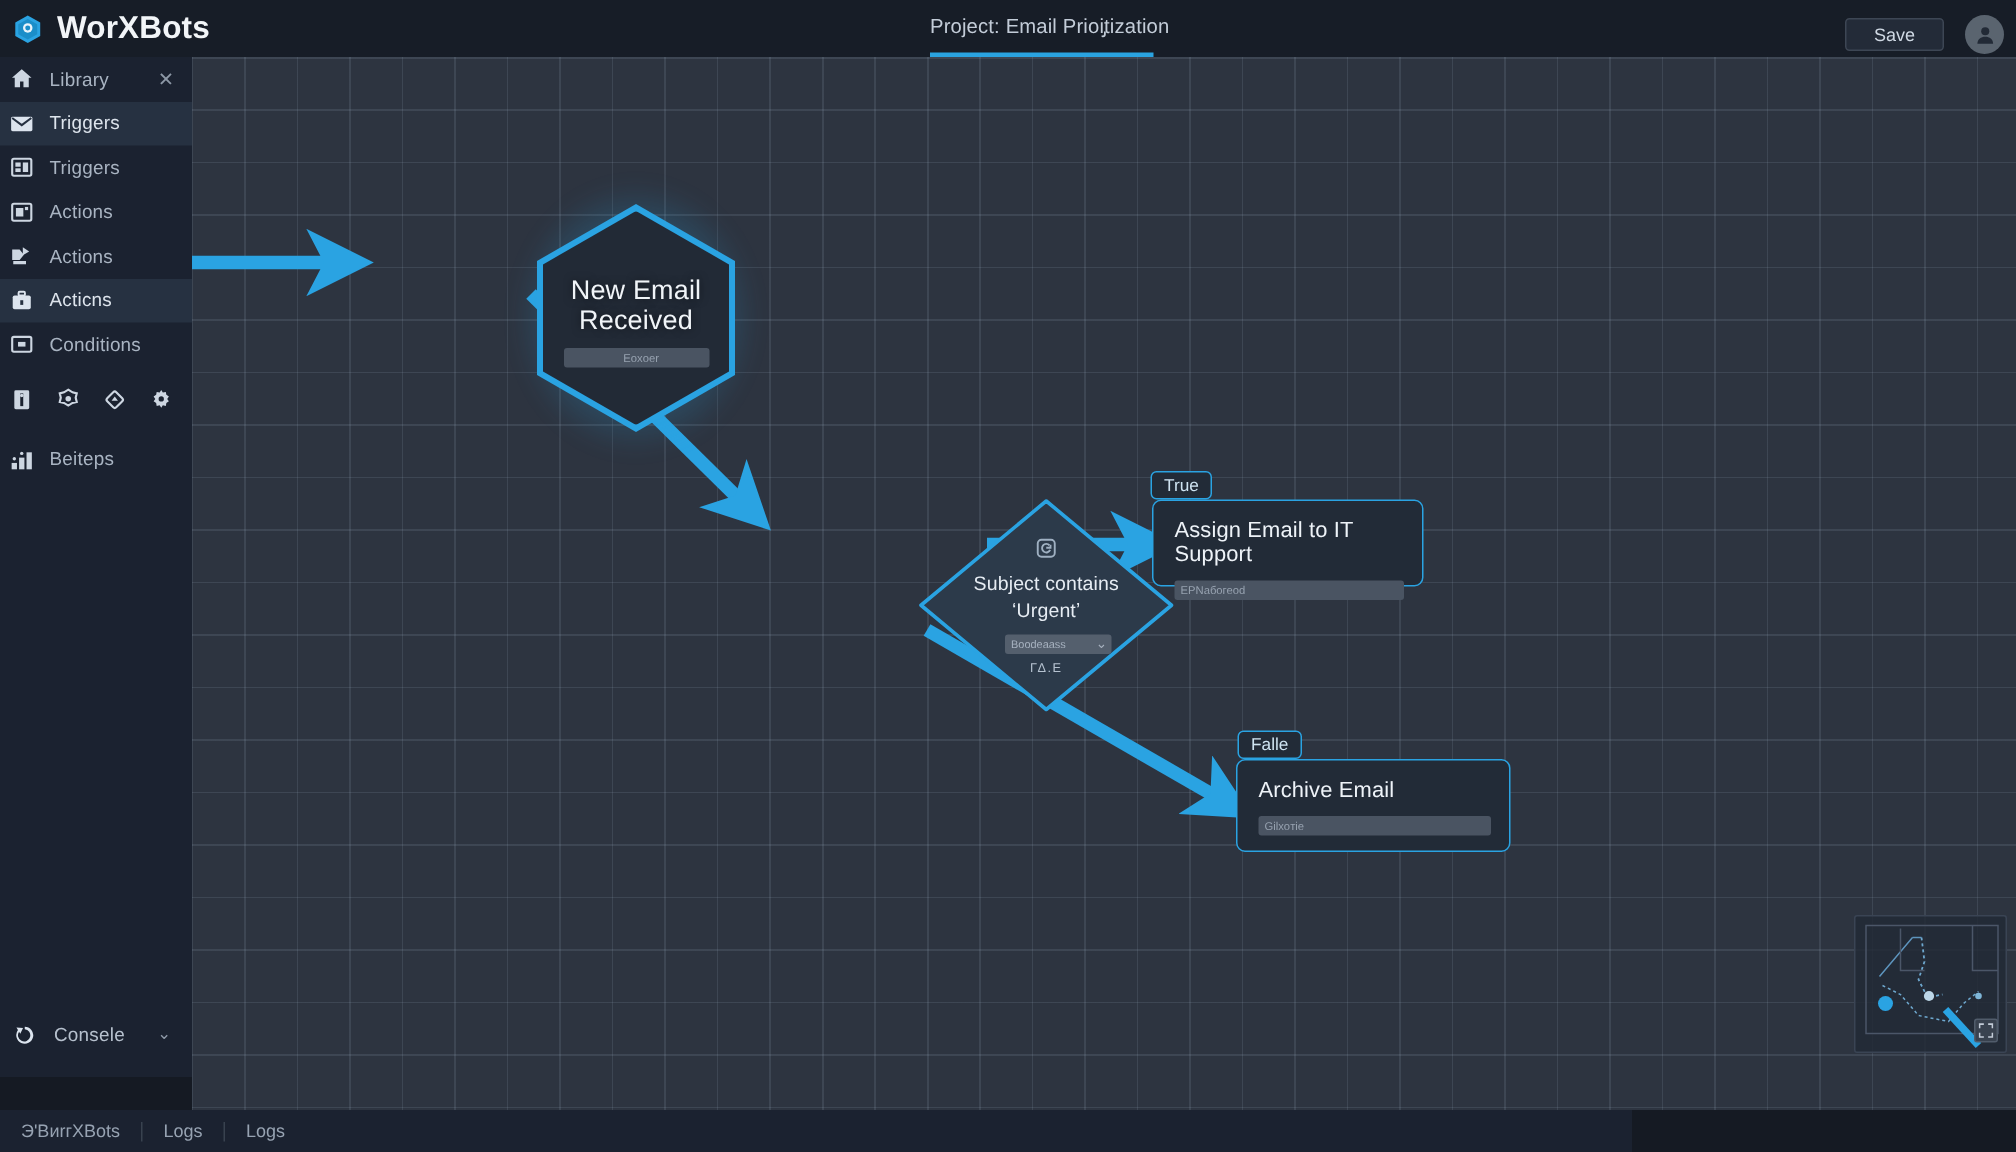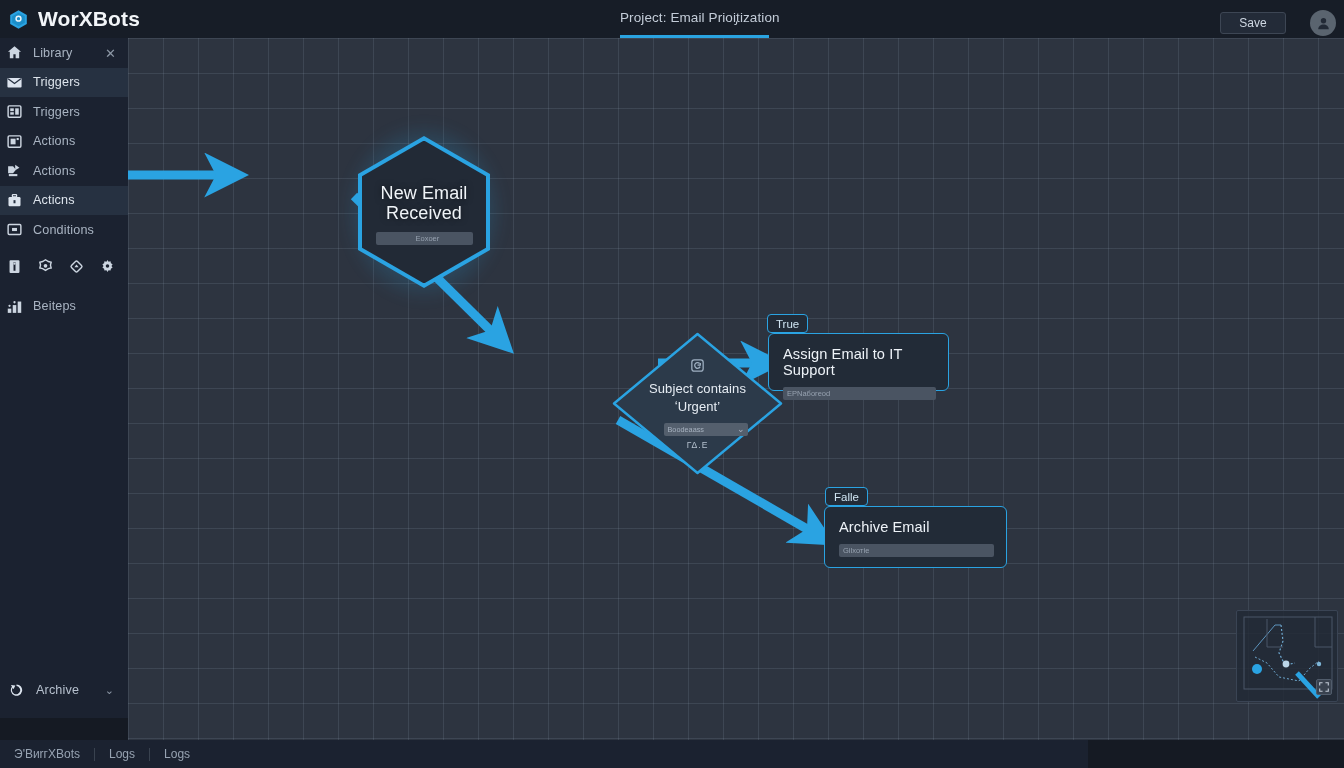--- a/index.html
+++ b/index.html
@@ -28,21 +28,21 @@
   }
   .proj-title {
     font-size: 13.5px; color: #c3ccd8; padding-top: 10px; letter-spacing: .1px;
     white-space: nowrap;
   }
   .proj-underline {
     position: absolute; left: 0; bottom: 0; width: 149px; height: 3px; background: #2aa3e0;
   }
   .topbar-right {
     position: absolute; right: 8px; top: 0; height: 46px;
-    display: flex; align-items: center; gap: 24px;
+    display: flex; align-items: center; gap: 14px;
   }
   .save-btn {
     width: 66px; height: 22px; border: 1px solid #3d4654; border-radius: 3px;
     background: #232b38; color: #cfd8e3; font-size: 12px;
     display: flex; align-items: center; justify-content: center;
     font-family: "Liberation Sans", sans-serif;
   }
   .avatar {
     width: 26px; height: 26px; border-radius: 50%; background: #5a646f;
     display: flex; align-items: center; justify-content: center;
@@ -131,21 +131,21 @@
     position: absolute; left: 0; top: 0; width: 175px; height: 145px;
     display: flex; flex-direction: column; align-items: center; justify-content: center;
     gap: 0;
   }
   .cond-icon { width: 17px; height: 17px; margin-bottom: 6px; display:block; }
   .cond-title {
     font-size: 13px; color: #e6ecf3; text-align: center; line-height: 1.33;
     letter-spacing: .1px; max-width: 124px;
   }
   .cond-select {
-    margin-top: 8px; width: 84px; height: 13px; background: #545f6d;
+    margin-top: 8px; width: 71px; height: 13px; background: #545f6d;
     border-radius: 2px; display: flex; align-items: center; justify-content: space-between;
     padding: 0 3px 0 4px; font-size: 7.3px; color: #a6b1bf; margin-left: 16px;
   }
   .cond-sub { margin-top: 4px; font-size: 8.5px; color: #b6c2d0; letter-spacing: 1px; }
 
   
   .rect-node {
     position: absolute; border: 1.6px solid #2aa3e2; border-radius: 6px;
     background: #222b37; z-index: 12;
   }
@@ -306,21 +306,21 @@
         <circle cx="5" cy="11" r="1.6" fill="#cdd6e1"></circle>
         <circle cx="12" cy="6" r="1.6" fill="#cdd6e1"></circle>
       </svg>
       <span class="side-label">Beiteps</span>
     </div>
 
     <div class="console-item">
       <svg class="side-ico" viewBox="0 0 24 24">
         <path d="M12 3.5a8 8 0 1 1-6.4 3.2l-1.4-2.4 6.2.5-2.6 5.4-1.1-2A5.8 5.8 0 1 0 12 5.8z" fill="#dce4ee"></path>
       </svg>
-      <span class="side-label">Archive</span>
+      <span class="side-label">Consele</span>
       <span class="side-x" style="right:14px;font-size:11px">⌄</span>
     </div>
   </div>
 
   <div class="canvas">
 
     <svg class="canvas-svg">
       <defs>
         <marker id="ah" markerWidth="5" markerHeight="5" refX="2.2" refY="2.5" orient="auto">
           <path d="M0,0 L5,2.5 L0,5 L1.3,2.5 z" fill="#2aa3e2"></path>

